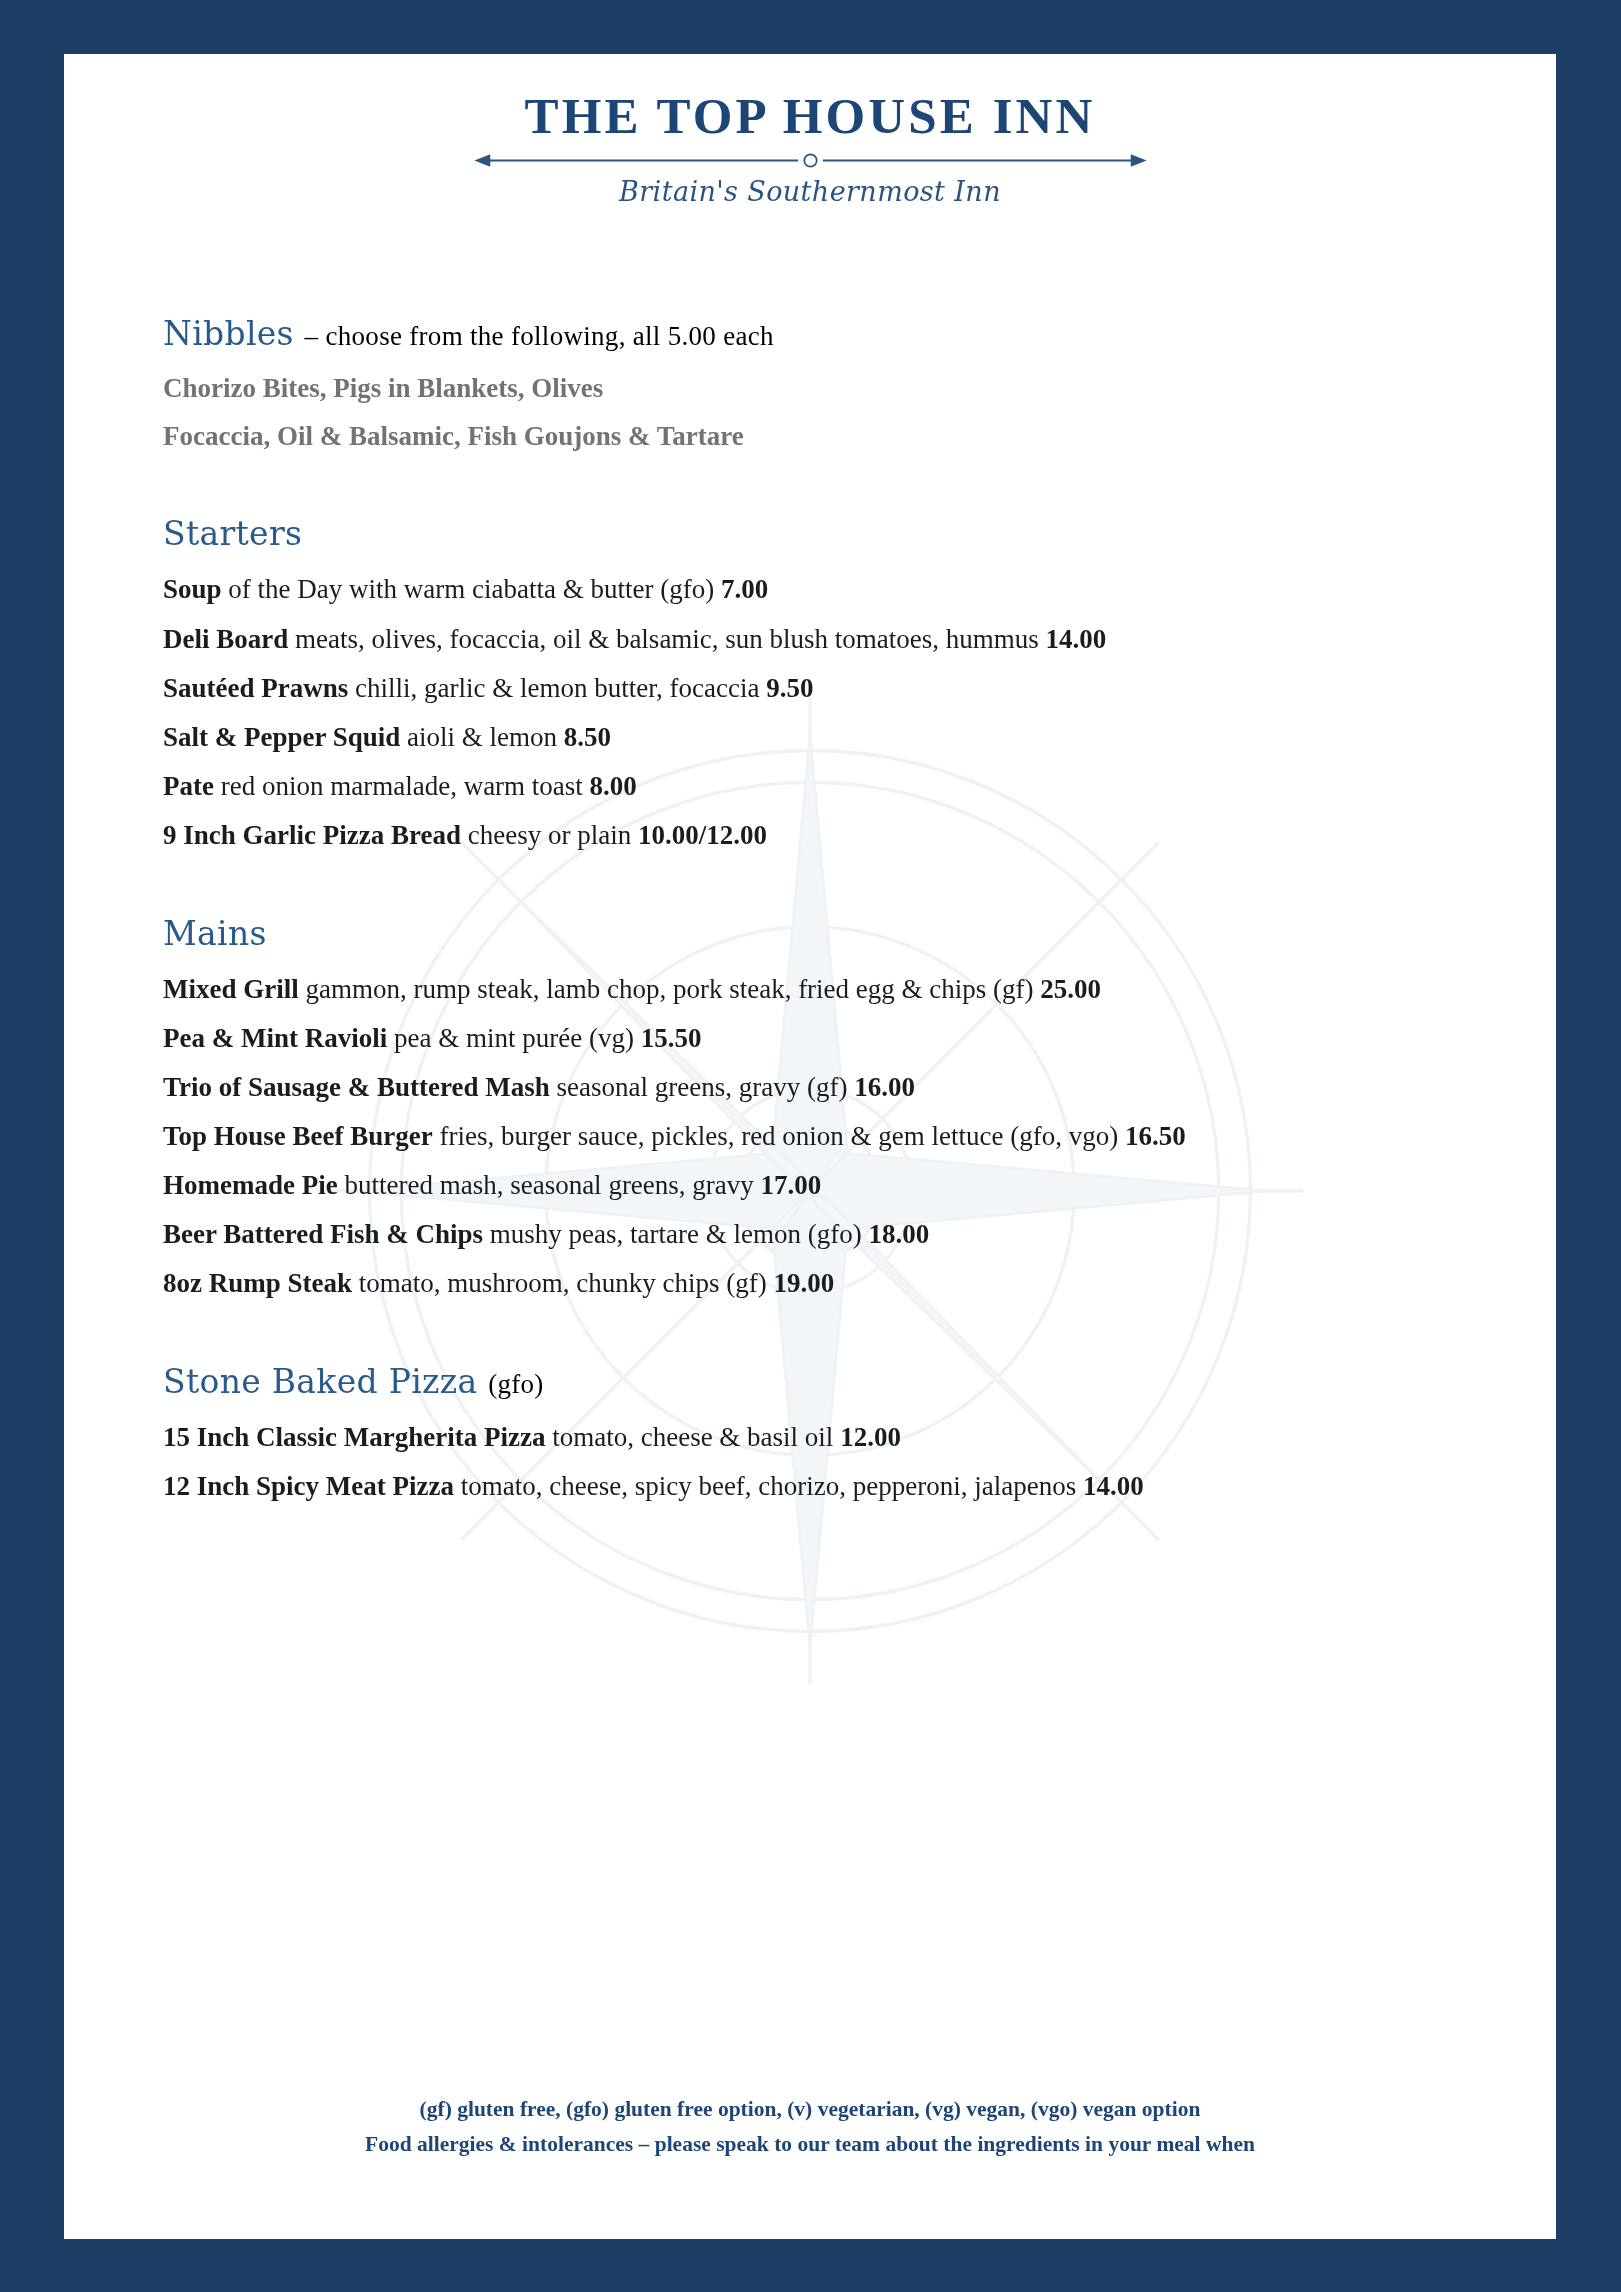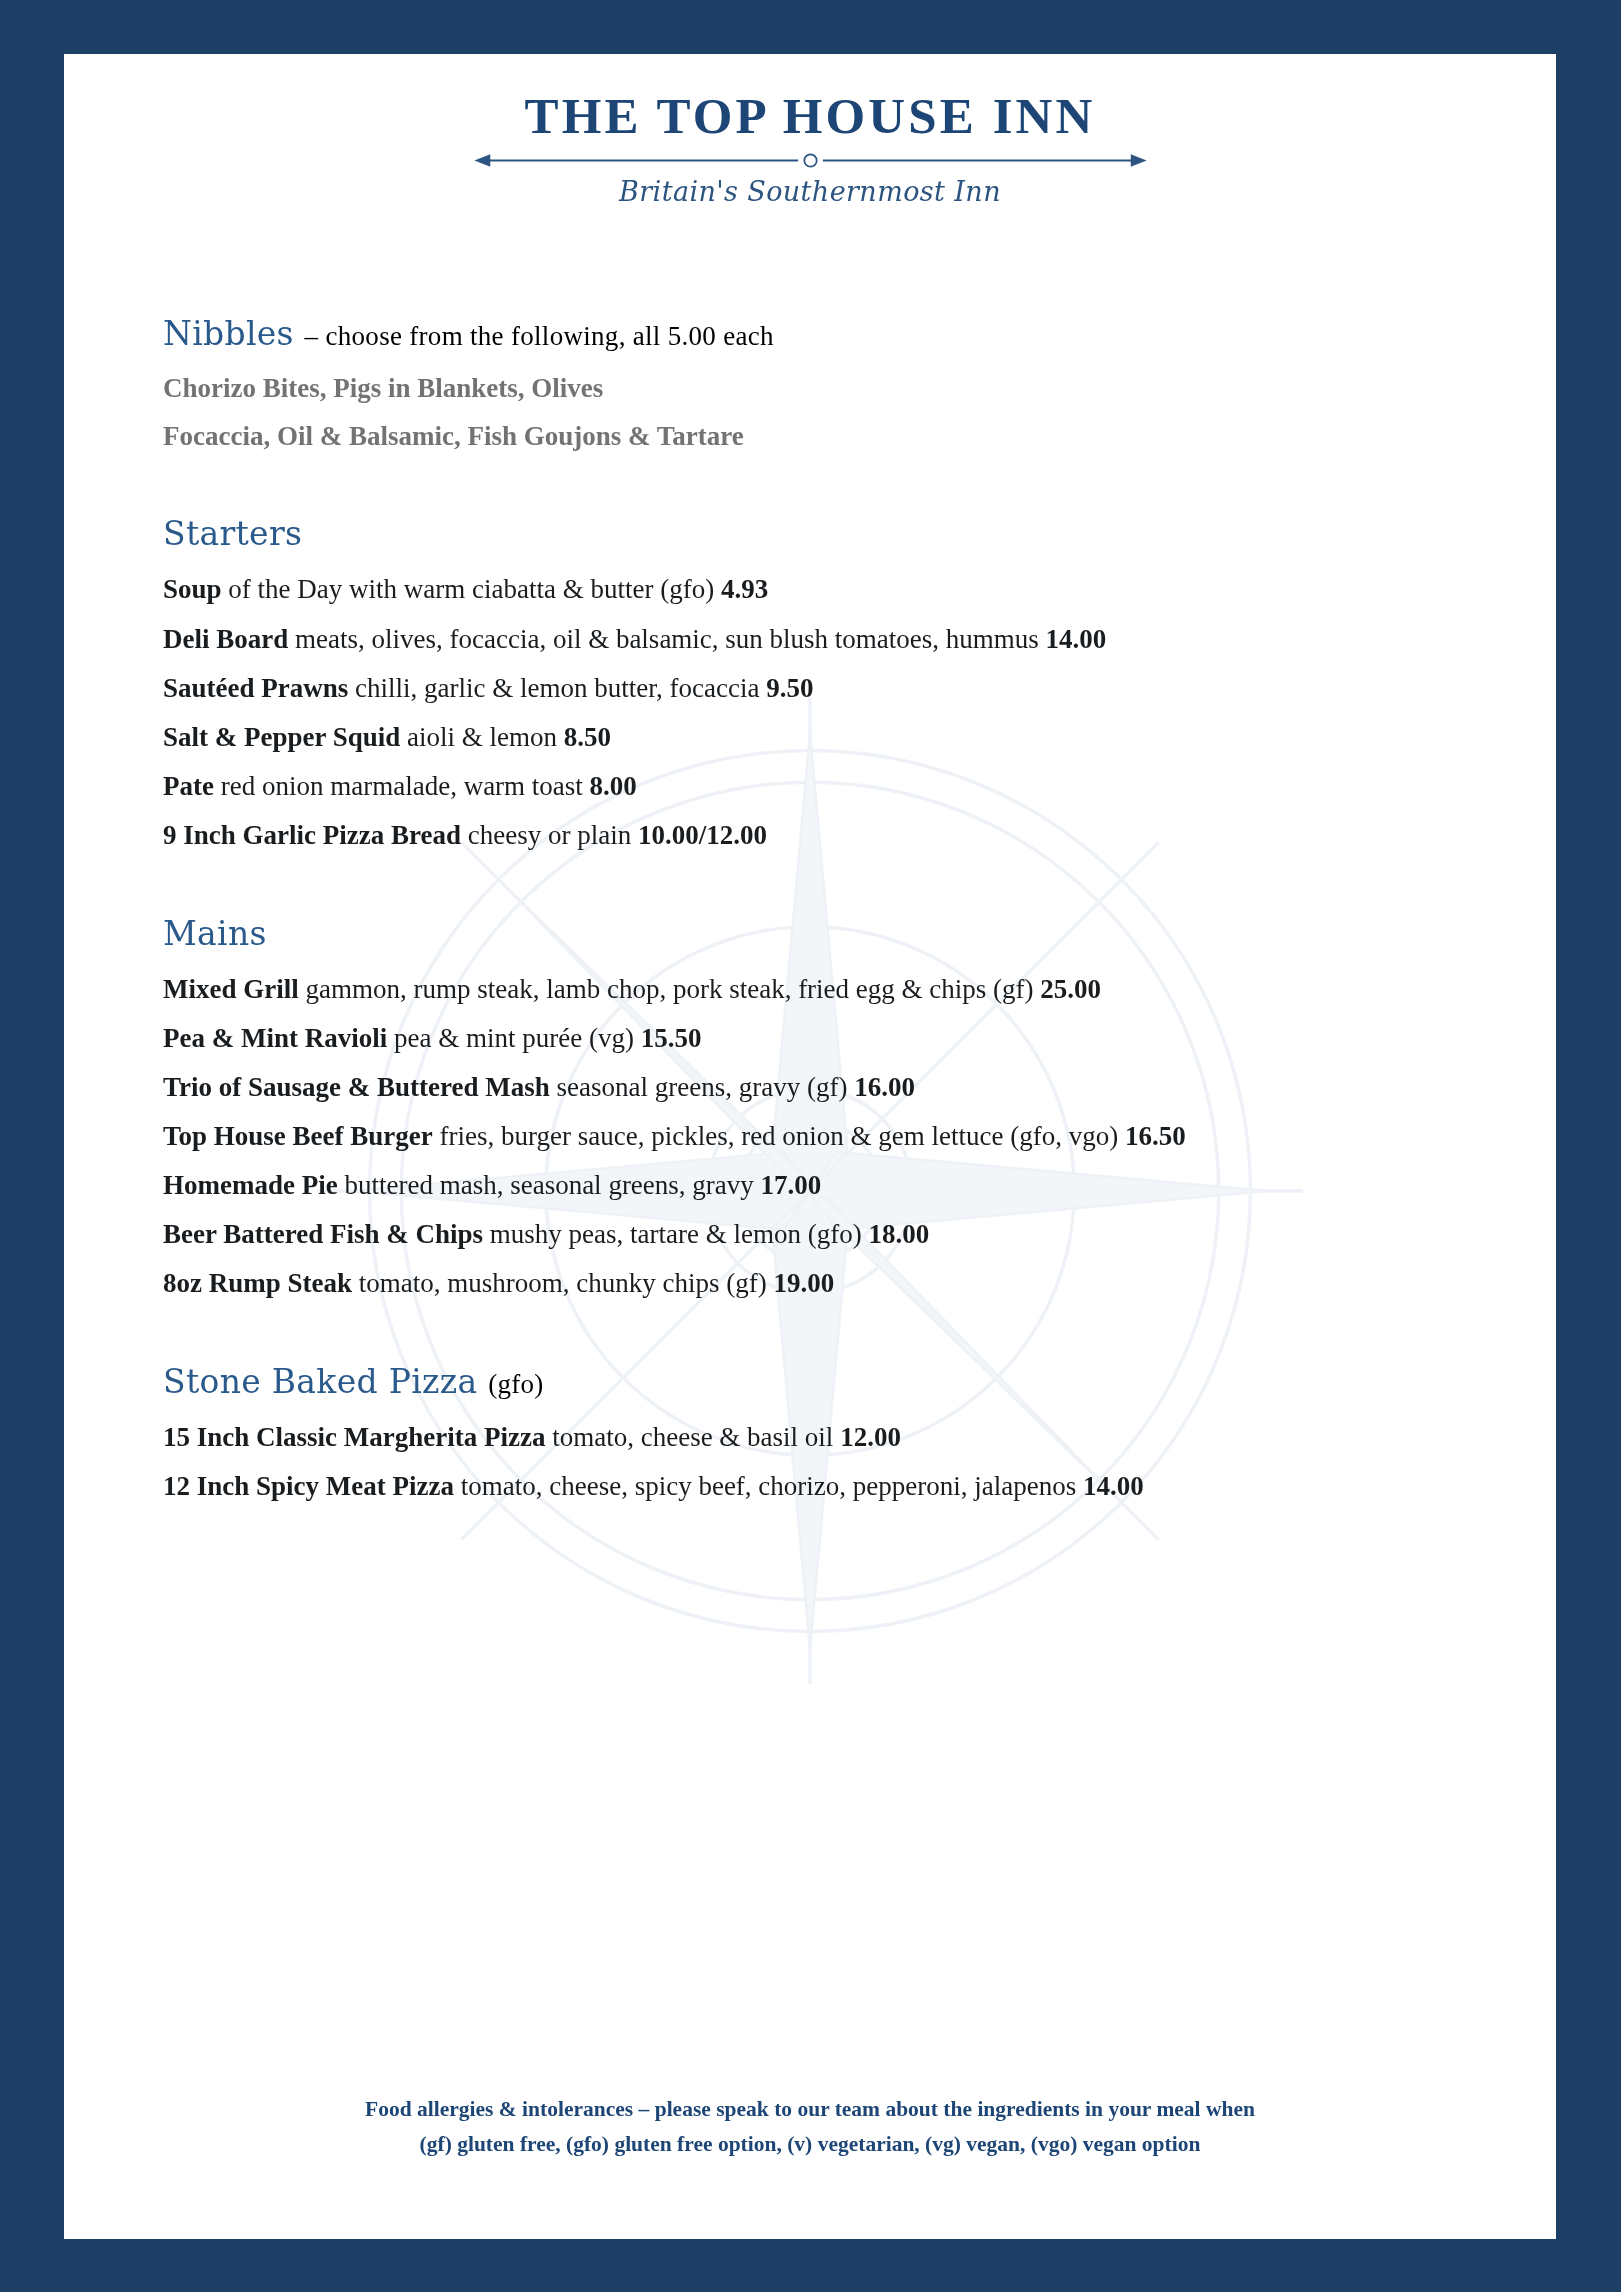--- a/index.html
+++ b/index.html
@@ -182,21 +182,21 @@
         <span class="title-sub">– choose from the following, all 5.00 each</span>
       </div>
       <div class="nibble-line">Chorizo Bites, Pigs in Blankets, Olives</div>
       <div class="nibble-line">Focaccia, Oil &amp; Balsamic, Fish Goujons &amp; Tartare</div>
     </div>
 
     <div class="section">
       <div class="section-title">
         <span class="title-main">Starters</span>
       </div>
-      <p class="item"><span class="nm">Soup</span><span class="ds"> of the Day with warm ciabatta &amp; butter (gfo) </span><span class="pr">4.93</span></p>
+      <p class="item"><span class="nm">Soup</span><span class="ds"> of the Day with warm ciabatta &amp; butter (gfo) </span><span class="pr">7.00</span></p>
       <p class="item"><span class="nm">Deli Board</span><span class="ds"> meats, olives, focaccia, oil &amp; balsamic, sun blush tomatoes, hummus </span><span class="pr">14.00</span></p>
       <p class="item"><span class="nm">Sautéed Prawns</span><span class="ds"> chilli, garlic &amp; lemon butter, focaccia </span><span class="pr">9.50</span></p>
       <p class="item"><span class="nm">Salt &amp; Pepper Squid</span><span class="ds"> aioli &amp; lemon </span><span class="pr">8.50</span></p>
       <p class="item"><span class="nm">Pate</span><span class="ds"> red onion marmalade, warm toast </span><span class="pr">8.00</span></p>
       <p class="item"><span class="nm">9 Inch Garlic Pizza Bread</span><span class="ds"> cheesy or plain </span><span class="pr">10.00/12.00</span></p>
     </div>
 
     <div class="section">
       <div class="section-title">
         <span class="title-main">Mains</span>
@@ -215,18 +215,18 @@
         <span class="title-main">Stone Baked Pizza</span>
         <span class="title-sub">(gfo)</span>
       </div>
       <p class="item"><span class="nm">15 Inch Classic Margherita Pizza</span><span class="ds"> tomato, cheese &amp; basil oil </span><span class="pr">12.00</span></p>
       <p class="item"><span class="nm">12 Inch Spicy Meat Pizza</span><span class="ds"> tomato, cheese, spicy beef, chorizo, pepperoni, jalapenos </span><span class="pr">14.00</span></p>
     </div>
 
   </div>
 
   <div class="footer">
+    <div>(gf) gluten free, (gfo) gluten free option, (v) vegetarian, (vg) vegan, (vgo) vegan option</div>
     <div>Food allergies &amp; intolerances – please speak to our team about the ingredients in your meal when</div>
-    <div>(gf) gluten free, (gfo) gluten free option, (v) vegetarian, (vg) vegan, (vgo) vegan option</div>
   </div>
 
 </div>
 
 
 </body></html>

